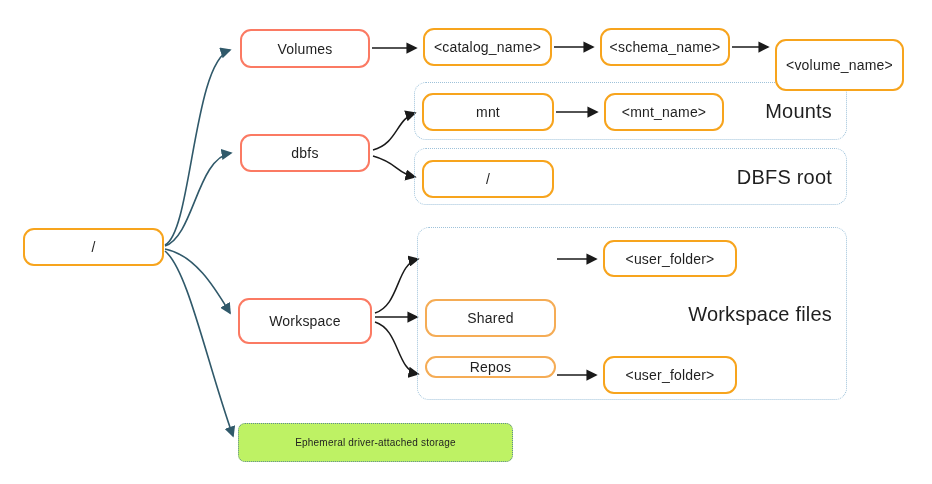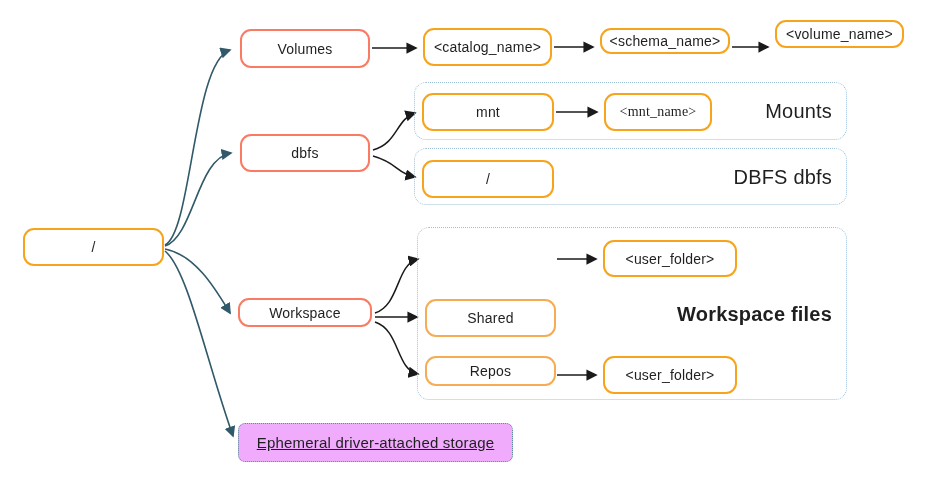--- a/index.html
+++ b/index.html
@@ -58,43 +58,42 @@
     font-size: 20px;
     color: var(--text, #1f1f1f);
     letter-spacing: 0.2px;
     white-space: nowrap;
   }
   .ephemeral {
     position: absolute;
     box-sizing: border-box;
     border: 1.5px dotted var(--dotted-slate, #5e8799);
     border-radius: 7px;
-    background: #f0abfc;
+    background: #bef264;
     display: flex;
     align-items: center;
     justify-content: center;
-    font-size: 15px;
+    font-size: 10px;
     color: var(--text, #1f1f1f);
     letter-spacing: 0.2px;
     z-index: 2;
-    text-decoration: underline;
   }
 </style>
 </head>
 <body>
 
 <div class="canvas">
 
   <div class="group" style="left:414px; top:82px; width:433px; height:58px;">
     <span class="group-label">Mounts</span>
   </div>
   <div class="group" style="left:414px; top:148px; width:433px; height:57px;">
-    <span class="group-label">DBFS dbfs</span>
+    <span class="group-label">DBFS root</span>
   </div>
-  <div class="group" style="left:417px; top:227px; width:430px; height:173px;font-weight:bold;">
+  <div class="group" style="left:417px; top:227px; width:430px; height:173px;">
     <span class="group-label">Workspace files</span>
   </div>
 
   <svg class="arrows" viewBox="0 0 932 484" xmlns="http://www.w3.org/2000/svg">
     <defs>
       <marker id="mb" viewBox="0 0 10 10" refX="8.5" refY="5" markerWidth="7.5" markerHeight="7.5" orient="auto-start-reverse">
         <path d="M0,0 L10,5 L0,10 z" class="mk-black"></path>
       </marker>
       <marker id="mt" viewBox="0 0 10 10" refX="8.5" refY="5" markerWidth="7" markerHeight="7" orient="auto-start-reverse">
         <path d="M0,0 L10,5 L0,10 z" class="mk-teal"></path>
@@ -118,29 +117,29 @@
     <path class="black" marker-end="url(#mb)" d="M375,317 L417,317"></path>
     <path class="black" marker-end="url(#mb)" d="M375,322 C400,330 396,370 418,374"></path>
     <path class="black" marker-end="url(#mb)" d="M557,259 L596,259"></path>
     <path class="black" marker-end="url(#mb)" d="M557,375 L596,375"></path>
   </svg>
 
   <div class="node" style="left:23px; top:228px; width:141px; height:38px;">/</div>
 
   <div class="node red" style="left:240px; top:29px; width:130px; height:39px;">Volumes</div>
   <div class="node" style="left:423px; top:28px; width:129px; height:38px;">&lt;catalog_name&gt;</div>
-  <div class="node" style="left:600px; top:28px; width:130px; height:26px;">&lt;schema_name&gt;</div>
-  <div class="node" style="left:775px; top:20px; width:129px; height:28px;">&lt;volume_name&gt;</div>
+  <div class="node" style="left:600px; top:28px; width:130px; height:38px;">&lt;schema_name&gt;</div>
+  <div class="node" style="left:775px; top:39px; width:129px; height:52px;">&lt;volume_name&gt;</div>
 
   <div class="node red" style="left:240px; top:134px; width:130px; height:38px;">dbfs</div>
   <div class="node" style="left:422px; top:93px; width:132px; height:38px;">mnt</div>
-  <div class="node" style="left:604px; top:93px; width:108px; height:38px;font-family:Liberation Serif, serif;">&lt;mnt_name&gt;</div>
+  <div class="node" style="left:604px; top:93px; width:120px; height:38px;">&lt;mnt_name&gt;</div>
   <div class="node" style="left:422px; top:160px; width:132px; height:38px;">/</div>
 
-  <div class="node red" style="left:238px; top:298px; width:134px; height:29px;">Workspace</div>
+  <div class="node red" style="left:238px; top:298px; width:134px; height:46px;">Workspace</div>
   <div class="node" style="left:603px; top:240px; width:134px; height:37px;">&lt;user_folder&gt;</div>
   <div class="node light" style="left:425px; top:299px; width:131px; height:38px;">Shared</div>
-  <div class="node light" style="left:425px; top:356px; width:131px; height:30px;">Repos</div>
+  <div class="node light" style="left:425px; top:356px; width:131px; height:22px;">Repos</div>
   <div class="node" style="left:603px; top:356px; width:134px; height:38px;">&lt;user_folder&gt;</div>
 
   <div class="ephemeral" style="left:238px; top:423px; width:275px; height:39px;">Ephemeral driver-attached storage</div>
 
 </div>
 
 </body></html>

